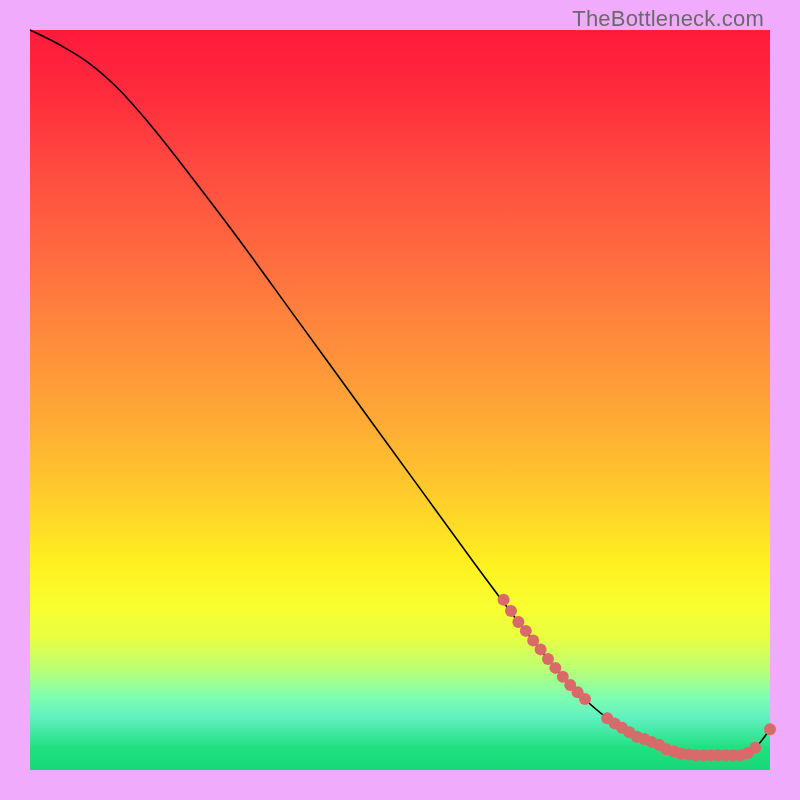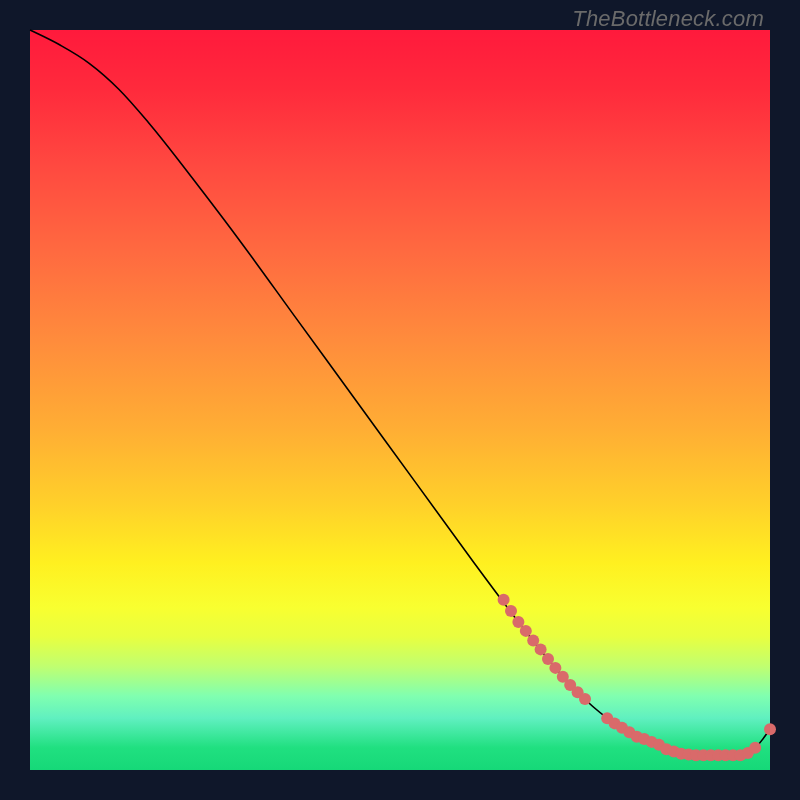--- a/index.html
+++ b/index.html
@@ -1,22 +1,21 @@
 <!DOCTYPE html>
 <html><head>
 <meta charset="utf-8">
 <style>
   * { margin: 0; padding: 0; box-sizing: border-box; }
   html, body { width: 800px; height: 800px; background: #000; overflow: hidden; }
   .wrap {
     position: relative;
     width: 800px;
     height: 800px;
-    background: #0f172a;
-    font-style: italic;
+    background: #f0abfc;
   }
   .plot {
     position: absolute;
     left: 30px;
     top: 30px;
     width: 740px;
     height: 740px;
     background: linear-gradient(to bottom,
       #ff1a3c 0%,
       #ff2a3c 8%,

